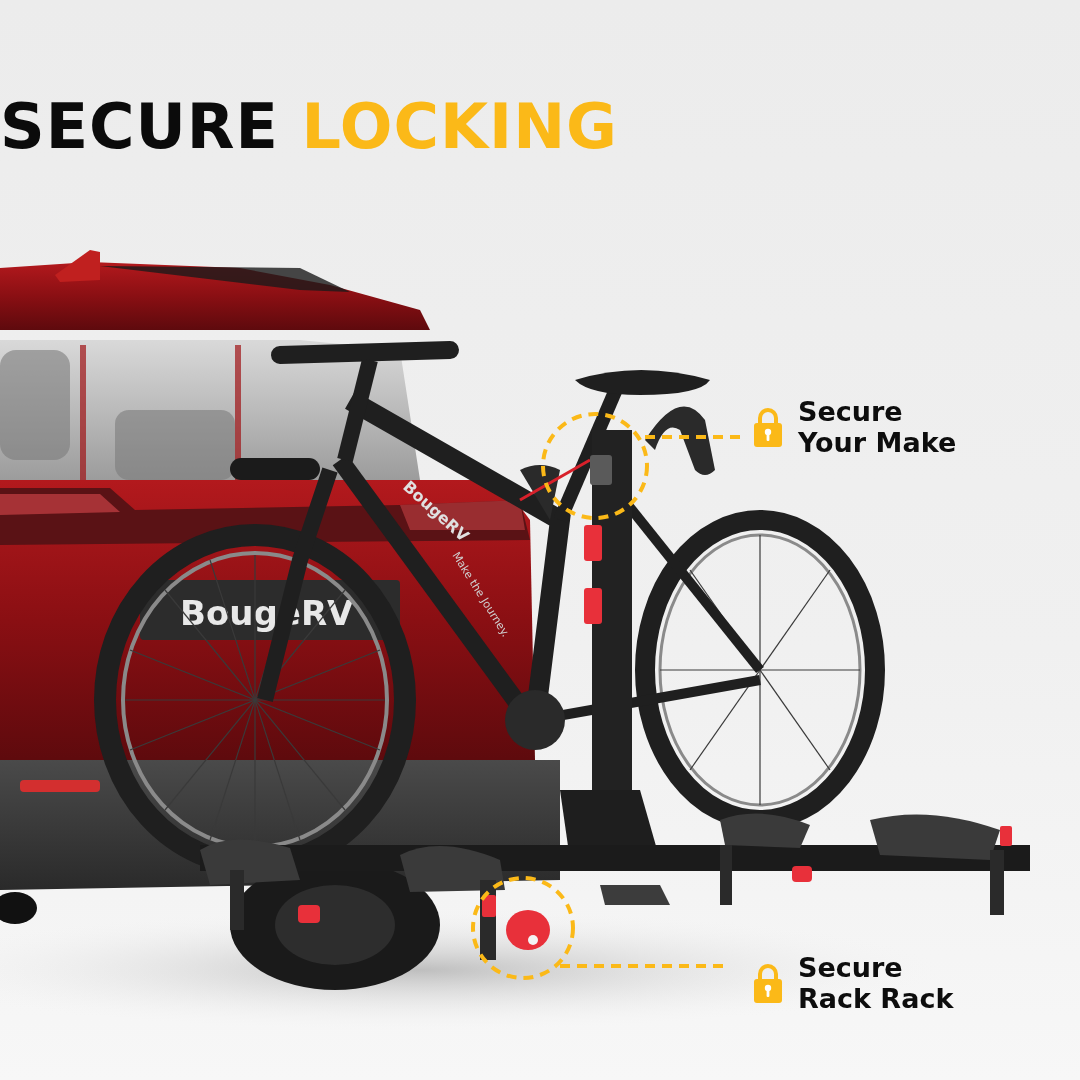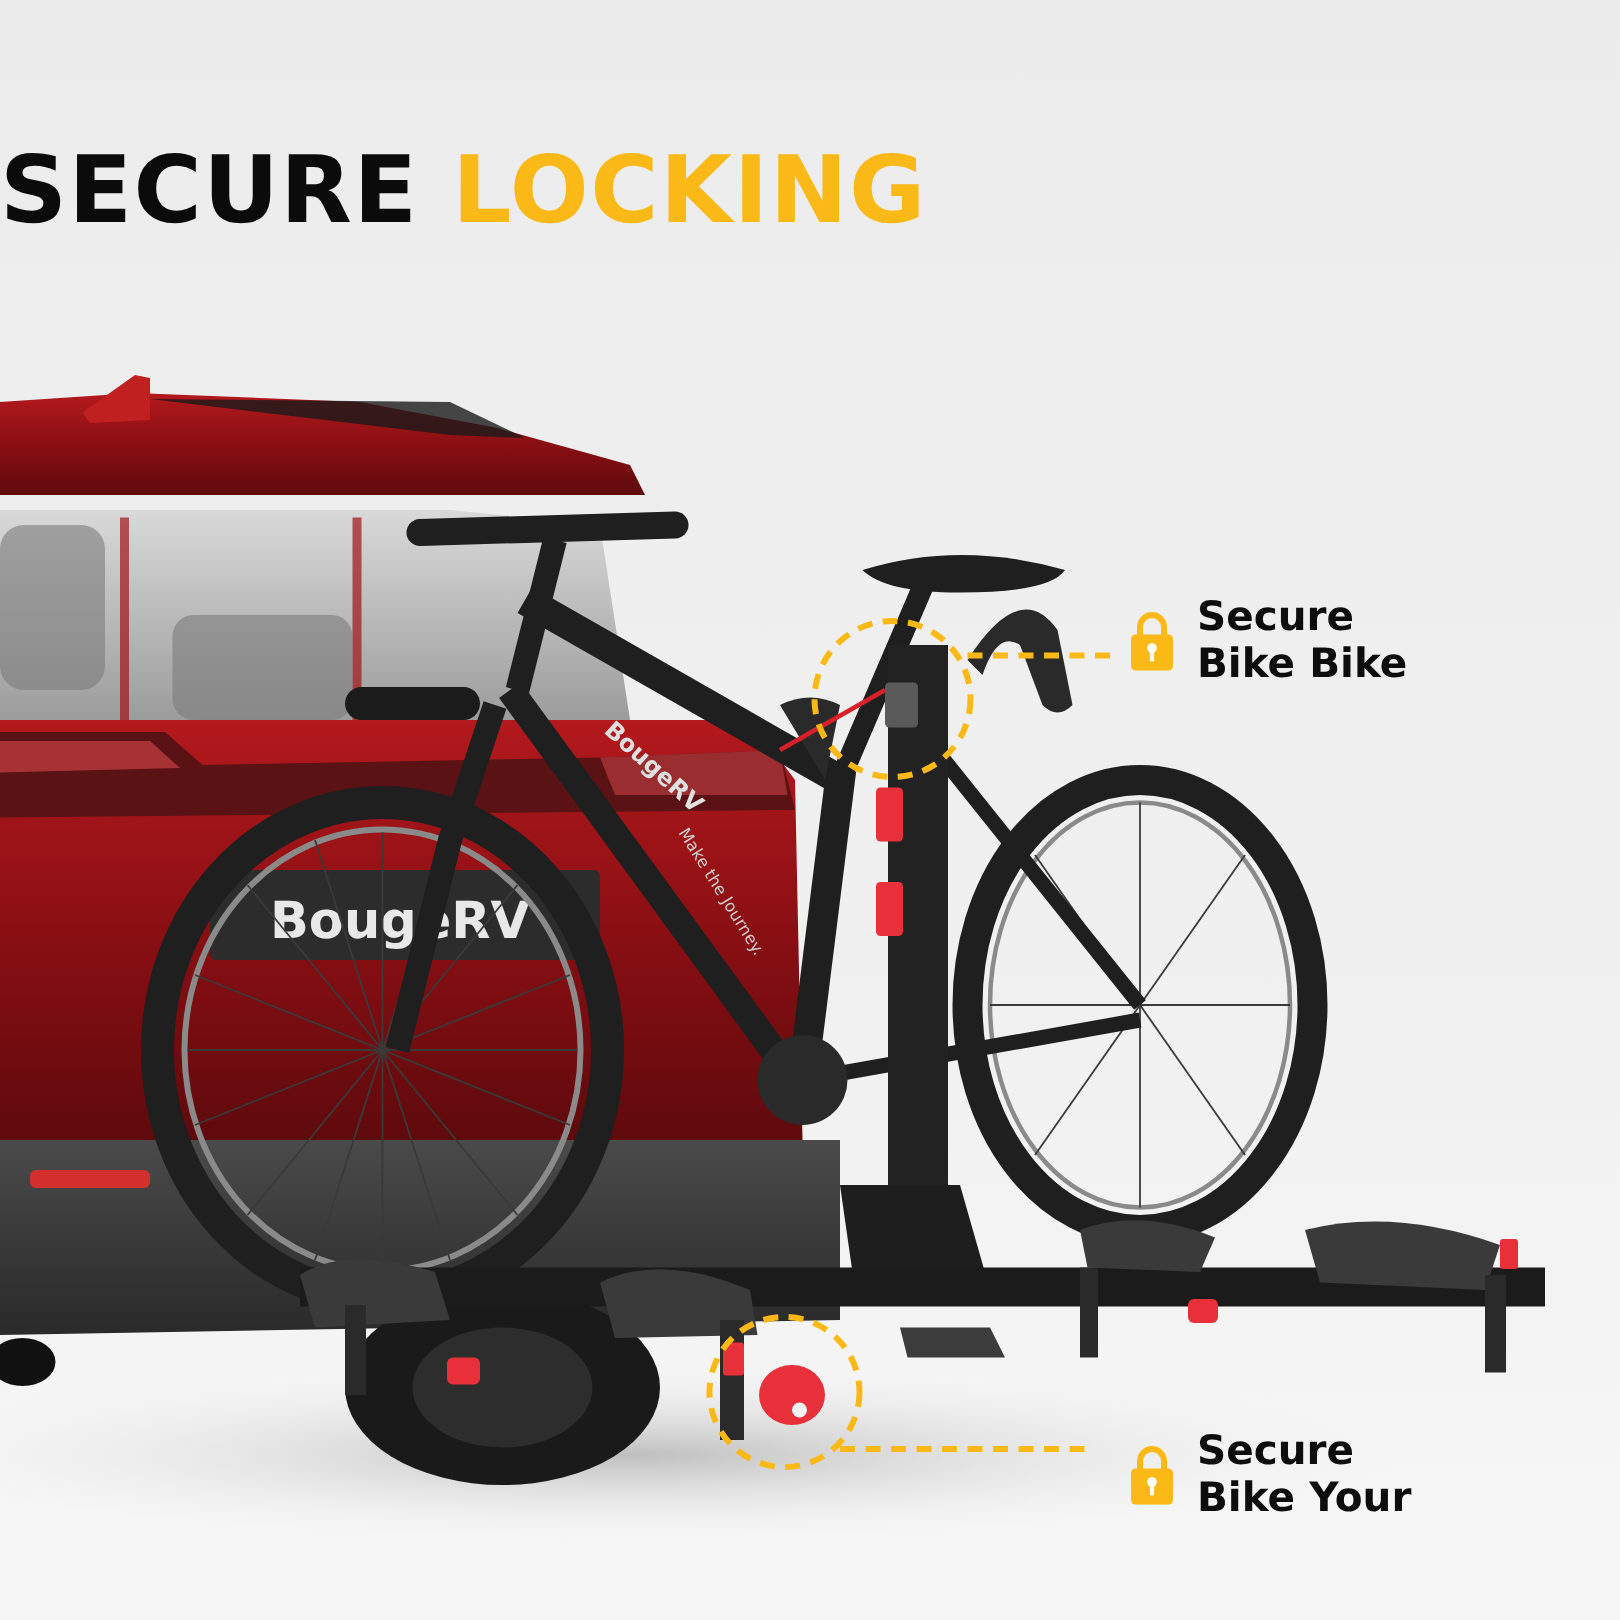--- a/index.html
+++ b/index.html
@@ -188,28 +188,28 @@
 
 <div class="callout callout-bike">
   <svg class="lock" viewBox="0 0 32 42">
     <path d="M8 18 V12 A8 8 0 0 1 24 12 V18" fill="none" stroke="#fbb918" stroke-width="4"></path>
     <rect x="2" y="17" width="28" height="24" rx="3" fill="#fbb918"></rect>
     <circle cx="16" cy="26" r="3.2" fill="#fff"></circle>
     <rect x="14.6" y="27" width="2.8" height="8" rx="1" fill="#fff"></rect>
   </svg>
   <div class="label">
     <div>Secure</div>
-    <div>Bike Bike</div>
+    <div>Your Make</div>
   </div>
 </div>
 
 <div class="callout callout-rack">
   <svg class="lock" viewBox="0 0 32 42">
     <path d="M8 18 V12 A8 8 0 0 1 24 12 V18" fill="none" stroke="#fbb918" stroke-width="4"></path>
     <rect x="2" y="17" width="28" height="24" rx="3" fill="#fbb918"></rect>
     <circle cx="16" cy="26" r="3.2" fill="#fff"></circle>
     <rect x="14.6" y="27" width="2.8" height="8" rx="1" fill="#fff"></rect>
   </svg>
   <div class="label">
     <div>Secure</div>
-    <div>Bike Your</div>
+    <div>Rack Rack</div>
   </div>
 </div>
 
 </body></html>

